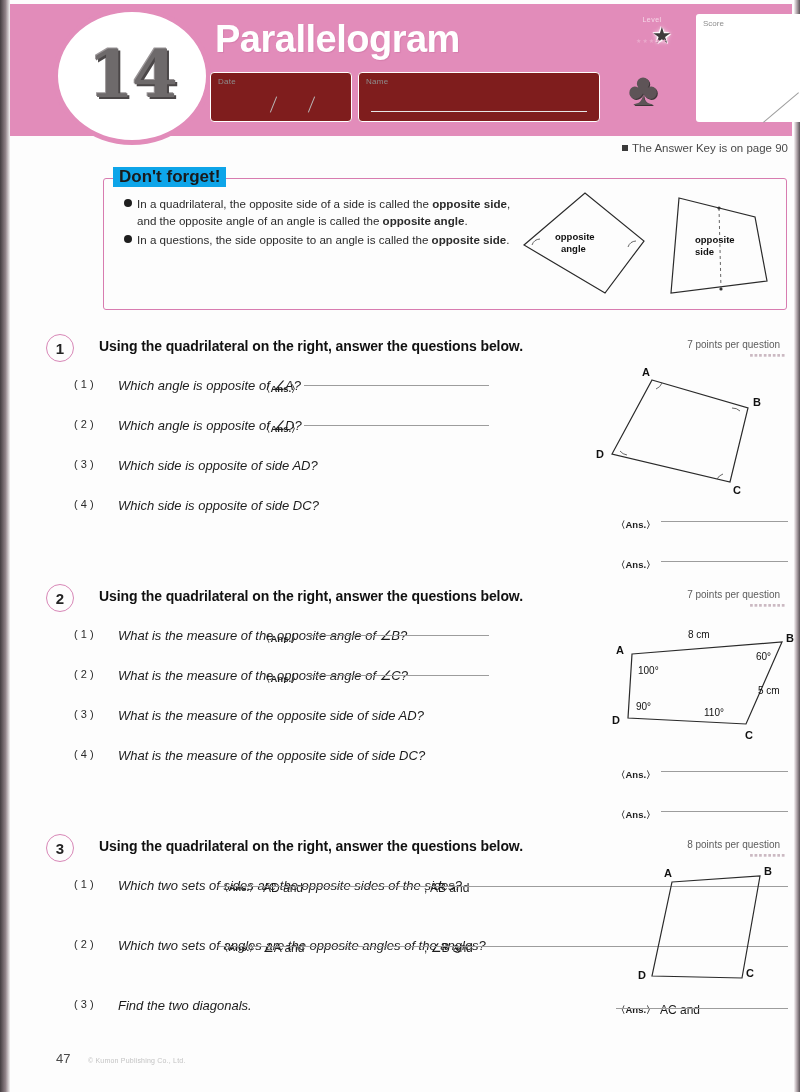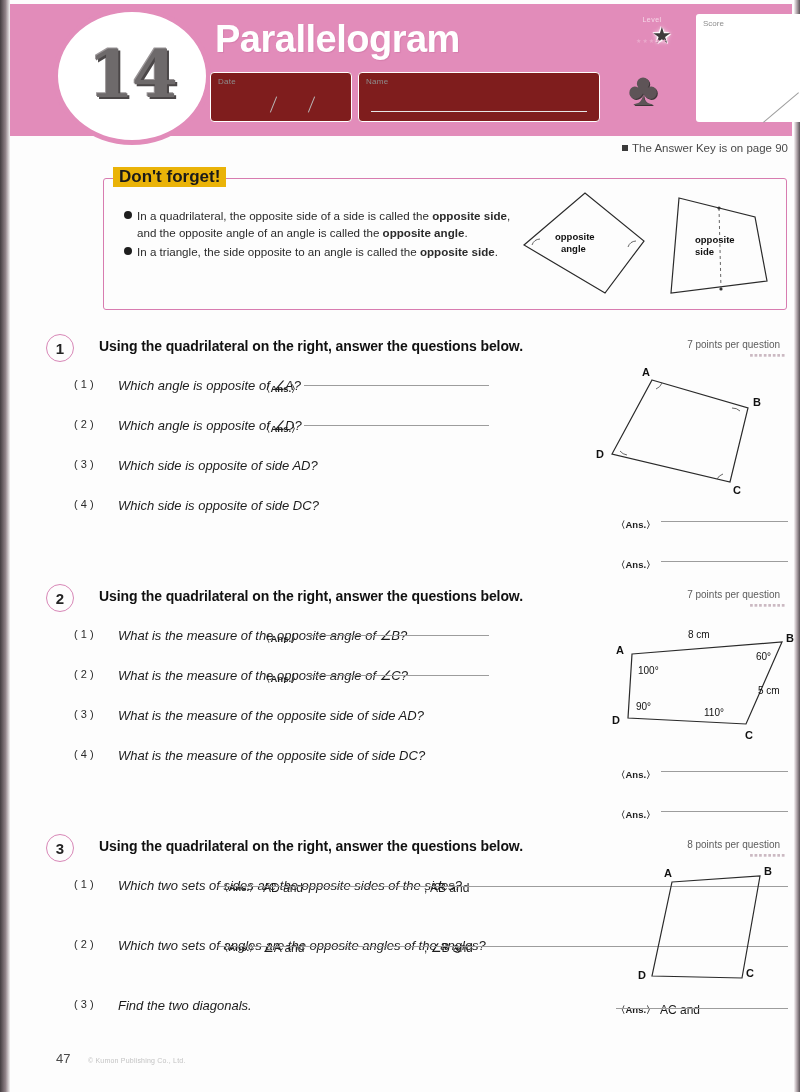--- a/index.html
+++ b/index.html
@@ -150,27 +150,27 @@
   .dont-forget {
     position: absolute;
     left: 103px; top: 178px;
     width: 682px; height: 130px;
     border: 1.6px solid #d87cb0;
     border-radius: 3px;
   }
   .df-title {
     position: absolute;
     left: 9px; top: -12px;
-    background: #eab308;
+    background: #0ea5e9;
     padding: 0 6px;
     font-size: 17px; font-weight: bold; color: #1a1a1a;
   }
   .df-body {
     position: absolute; left: 20px; top: 16px; width: 400px;
-    font-size: 11.6px; line-height: 17px; color: #2b2b2b; margin-top: 12px;
+    font-size: 11.6px; line-height: 17px; color: #2b2b2b;
   }
   .df-item { position: relative; padding-left: 13px; margin-bottom: 2px; }
   .df-item .dot {
     position: absolute; left: 0; top: 4px;
     width: 8px; height: 8px; border-radius: 50%; background: #1e1e1e;
   }
   .df-body b { font-weight: bold; }
   .df-figs {
     position: absolute; left: 415px; top: 6px; width: 262px; height: 118px;
   }
@@ -287,21 +287,21 @@
   <div class="dont-forget">
     <div class="df-title">Don't forget!</div>
 
     <div class="df-body">
       <div class="df-item">
         <span class="dot"></span>
         <span id="df1"><span>In a quadrilateral, the opposite side of a side is called the </span><b>opposite side</b><span>, and the opposite angle of an angle is called the </span><b>opposite angle</b><span>.</span></span>
       </div>
       <div class="df-item">
         <span class="dot"></span>
-        <span id="df2"><span>In a triangle, the side opposite to an angle is called the </span><b>opposite side</b><span>.</span></span>
+        <span id="df2"><span>In a questions, the side opposite to an angle is called the </span><b>opposite side</b><span>.</span></span>
       </div>
     </div>
 
     <div class="df-figs">
       <svg width="262" height="118">
         <polygon class="fig-stroke" points="5,60 66,8 125,56 86,108"></polygon>
         <path class="fig-thin" d="M13,60 a9,9 0 0 1 8,-6"></path>
         <path class="fig-thin" d="M117,56 a9,9 0 0 0 -8,6"></path>
         <text class="vmeas" x="36" y="55" style="font-weight:bold;font-size:9.5px">opposite</text>
         <text class="vmeas" x="42" y="67" style="font-weight:bold;font-size:9.5px">angle</text>

